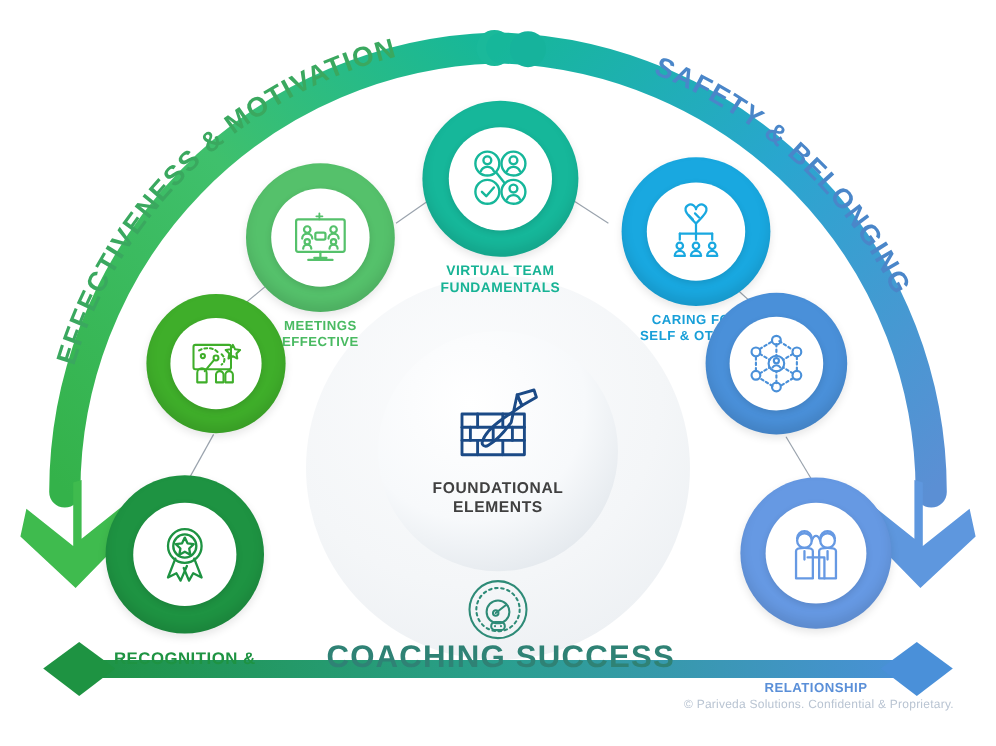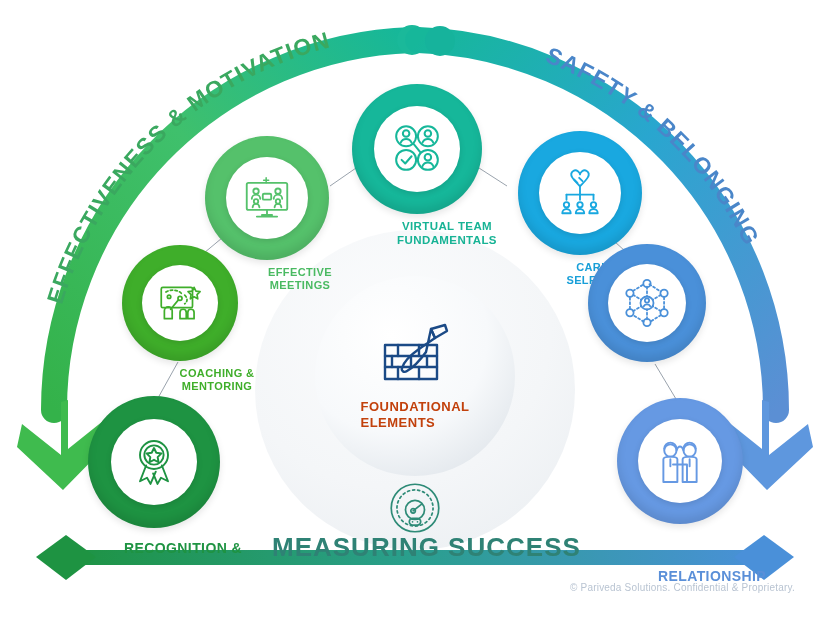--- a/index.html
+++ b/index.html
@@ -1,27 +1,27 @@
 <!DOCTYPE html>
 <html><head>
 <meta charset="utf-8">
 <style>
   html,body{margin:0;padding:0;background:#ffffff;}
   body{width:830px;height:622px;overflow:hidden;font-family:"Liberation Sans",sans-serif;}
   #stage{position:relative;width:830px;height:622px;background:#ffffff;}
   svg.layer{position:absolute;left:0;top:0;width:830px;height:622px;}
 
-  .node{position:absolute;display:flex;flex-direction:column;}
+  .node{position:absolute;display:flex;flex-direction:column;align-items:center;}
   .ring{position:relative;border-radius:50%;display:flex;align-items:center;justify-content:center;}
   .ring .inner{background:#ffffff;border-radius:50%;display:flex;align-items:center;justify-content:center;}
   .node-label{margin-top:6px;text-align:center;font-weight:bold;letter-spacing:.4px;line-height:1.18;text-transform:uppercase;}
 
   .center-node{position:absolute;display:flex;flex-direction:column;align-items:center;justify-content:center;
     border-radius:50%;}
-  .center-label{font-weight:bold;letter-spacing:.5px;line-height:1.2;color:#c2410c;text-transform:uppercase;}
+  .center-label{text-align:center;font-weight:bold;letter-spacing:.5px;line-height:1.2;color:#404040;text-transform:uppercase;}
   .measure-text{position:absolute;font-weight:bold;letter-spacing:1px;white-space:nowrap;}
   .footer-note{position:absolute;color:#b9c4d2;font-size:10px;letter-spacing:.2px;white-space:nowrap;}
 </style>
 </head>
 <body>
 
 <div id="stage">
 
   <svg class="layer" viewBox="0 0 830 622">
     <defs>
@@ -120,21 +120,21 @@
       <line x1="40" y1="46" x2="40" y2="58"></line>
       <path d="M 52,8 L 66,4 L 68,10 L 56,17 Z"></path>
       <path d="M 52,8 L 56,17 L 40,28 C 33,33 25,40 23,47 C 22,50 25,52 28,50 C 35,46 42,38 47,31 Z"></path>
     </svg>
     <div class="center-label" style="font-size:13px;margin-top:12px;">
       <div>FOUNDATIONAL</div>
       <div>ELEMENTS</div>
     </div>
   </div>
 
-  <div class="measure-text" style="left:272px;top:532px;font-size:26px;color:#2f8275;">MEASURING  SUCCESS</div>
+  <div class="measure-text" style="left:272px;top:532px;font-size:26px;color:#2f8275;">COACHING  SUCCESS</div>
 
   <div class="footer-note" style="left:570px;top:582px;">© Pariveda Solutions. Confidential &amp; Proprietary.</div>
 
   <div id="nodes-root">
       <div class="node" style="left: 88px; top: 396px; width: 132px;">
         <div class="ring" style="width: 132px; height: 132px; background: rgb(30, 147, 66); box-shadow: rgba(0, 0, 0, 0.1) 0px -6px 10px inset, rgba(0, 0, 0, 0.1) 0px 3px 7px;">
           <div class="inner" style="width: 86px; height: 86px; box-shadow: rgba(0, 0, 0, 0.12) 0px 2px 6px;">
             <svg width="56" height="56" viewBox="0 0 64 64" fill="none" stroke="#1e9342" stroke-width="2.2" stroke-linecap="round" stroke-linejoin="round">
               <circle cx="32" cy="24" r="16"></circle>
               <circle cx="32" cy="24" r="11"></circle>
@@ -157,24 +157,20 @@
               <circle cx="32" cy="26" r="2.6"></circle>
         <path d="M14 18 C 20 14, 30 15, 34 20" stroke-dasharray="3 3"></path>
         <path d="M38 22 C 42 26, 42 30, 38 33" stroke-dasharray="3 3"></path>
         <path d="M30 28 L 20 40"></path>
         <path d="M50 12 l2.4 4.8 5.3 .7 -3.9 3.8 .9 5.3 -4.7 -2.5 -4.7 2.5 .9 -5.3 -3.9 -3.8 5.3 -.7 Z"></path>
         <path d="M12 42 a5 5 0 0 1 10 0 v10 h-10 Z"></path>
         <path d="M32 44 a4 4 0 0 1 8 0 v8 h-8 Z"></path>
         <path d="M42 44 a4 4 0 0 1 8 0 v8 h-8 Z"></path>
             </svg>
           </div>
-        </div>
-        <div class="node-label" style="color: rgb(63, 174, 42); font-size: 11px; width: 190px;">
-          <div>COACHING &amp;</div>
-          <div>MENTORING</div>
         </div>
       </div>
       <div class="node" style="left: 205px; top: 136px; width: 124px;">
         <div class="ring" style="width: 124px; height: 124px; background: rgb(85, 193, 107); box-shadow: rgba(0, 0, 0, 0.1) 0px -6px 10px inset, rgba(0, 0, 0, 0.1) 0px 3px 7px;">
           <div class="inner" style="width: 82px; height: 82px; box-shadow: rgba(0, 0, 0, 0.12) 0px 2px 6px;">
             <svg width="54" height="54" viewBox="0 0 64 64" fill="none" stroke="#55c16b" stroke-width="2.2" stroke-linecap="round" stroke-linejoin="round">
               <rect x="8" y="14" width="48" height="32" rx="2"></rect>
         <path d="M26 52 h12 M32 46 v6 M20 54 h24"></path>
         <circle cx="19" cy="24" r="3.2"></circle>
               <path d="M14 33 a5 5 0 0 1 10 0"></path>
@@ -183,22 +179,22 @@
         <circle cx="19" cy="36" r="2.6"></circle>
               <path d="M15 43 a4 4 0 0 1 8 0"></path>
         <circle cx="45" cy="36" r="2.6"></circle>
               <path d="M41 43 a4 4 0 0 1 8 0"></path>
         <rect x="27" y="27" width="10" height="7" rx="1.5"></rect>
         <path d="M31 8 v6 M28 11 h6" stroke-width="1.8"></path>
             </svg>
           </div>
         </div>
         <div class="node-label" style="color: rgb(74, 186, 98); font-size: 11px; width: 190px;">
+          <div>MEETINGS</div>
           <div>EFFECTIVE</div>
-          <div>MEETINGS</div>
         </div>
       </div>
       <div class="node" style="left: 352px; top: 84px; width: 130px;">
         <div class="ring" style="width: 130px; height: 130px; background: rgb(22, 183, 154); box-shadow: rgba(0, 0, 0, 0.1) 0px -6px 10px inset, rgba(0, 0, 0, 0.1) 0px 3px 7px;">
           <div class="inner" style="width: 86px; height: 86px; box-shadow: rgba(0, 0, 0, 0.12) 0px 2px 6px;">
             <svg width="58" height="58" viewBox="0 0 64 64" fill="none" stroke="#16b79a" stroke-width="2.2" stroke-linecap="round" stroke-linejoin="round">
               <circle cx="20" cy="18" r="11"></circle>
               <circle cx="20" cy="15" r="3.6"></circle>
         <path d="M14 25 a6.5 6.5 0 0 1 12 0"></path>
         <circle cx="44" cy="18" r="11"></circle>
@@ -281,19 +277,19 @@
         <circle cx="43" cy="20" r="7"></circle>
               <path d="M36 18 a7 7 0 0 1 14 0"></path>
         <path d="M28 20 C 30 14, 34 14, 36 20"></path>
         <path d="M13 30 C 13 28, 17 27, 21 27 C 25 27, 29 28, 29 30 L29 56 L13 56 Z"></path>
         <path d="M35 30 C 35 28, 39 27, 43 27 C 47 27, 51 28, 51 30 L51 56 L35 56 Z"></path>
         <path d="M24 36 h16 v20"></path>
         <path d="M21 30 v8 M43 30 v8"></path>
             </svg>
           </div>
         </div>
-        <div class="node-label" style="color: rgb(90, 143, 216); font-size: 14px; width: 190px; margin-top: 44px;">
+        <div class="node-label" style="color: rgb(90, 143, 216); font-size: 11px; width: 190px; margin-top: 44px;">
           <div>RELATIONSHIP</div>
         </div>
       </div>
     </div>
 
 </div>
 
 </body></html>

